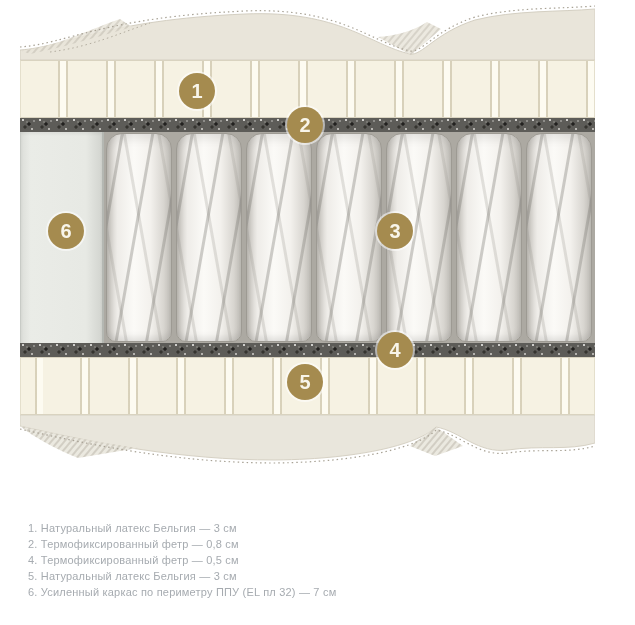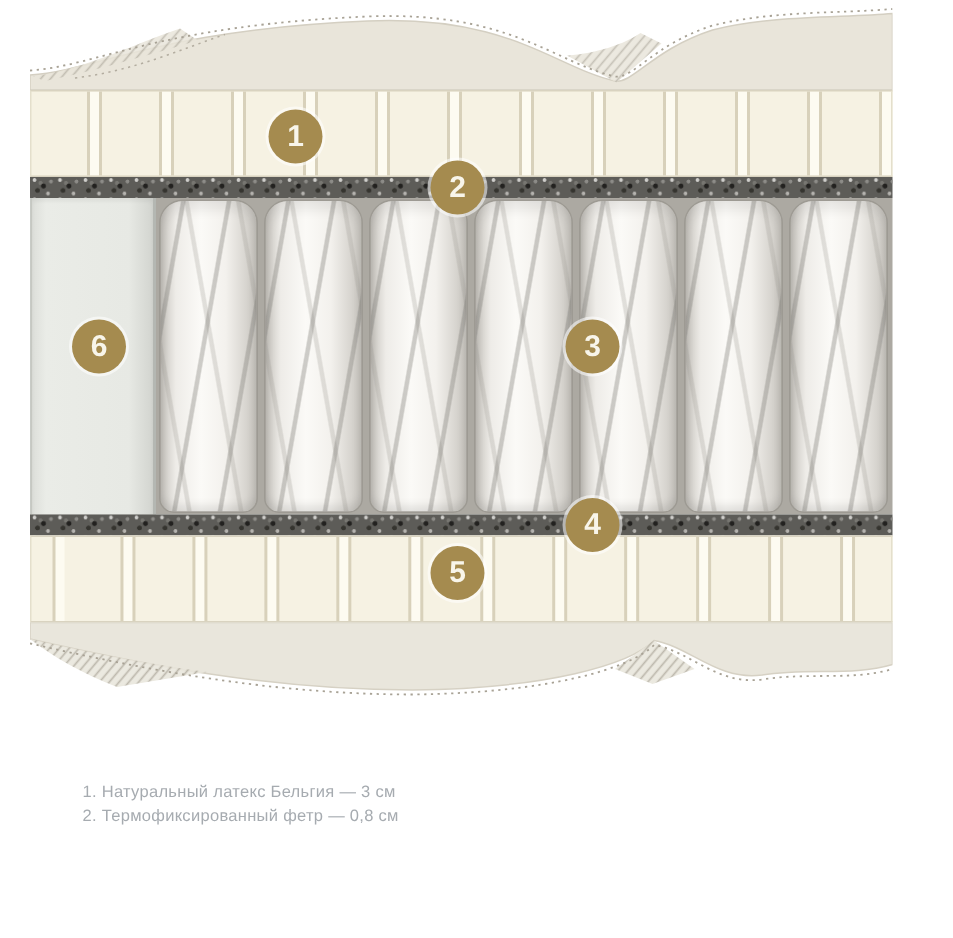--- a/index.html
+++ b/index.html
@@ -119,21 +119,20 @@
     left: 28px;
     top: 520px;
     width: 585px;
   }
   .legend-item {
     font-size: 11px;
     line-height: 16px;
     color: #a6abb0;
     letter-spacing: 0.2px;
     white-space: nowrap;
-    margin-left: 27px;
   }
 </style>
 </head>
 <body>
 
 <div class="page">
 
   <div class="diagram">
 
     <svg class="cover-svg cover-top" width="575" height="55" viewBox="0 0 575 55">
@@ -193,15 +192,18 @@
     <div class="badge badge-3">3</div>
     <div class="badge badge-4">4</div>
     <div class="badge badge-5">5</div>
     <div class="badge badge-6">6</div>
 
   </div>
 
   <div class="legend">
     <div class="legend-item">1. Натуральный латекс Бельгия — 3 см</div>
     <div class="legend-item">2. Термофиксированный фетр — 0,8 см</div>
+    <div class="legend-item">4. Термофиксированный фетр — 0,5 см</div>
+    <div class="legend-item">5. Натуральный латекс Бельгия — 3 см</div>
+    <div class="legend-item">6. Усиленный каркас по периметру ППУ (EL пл 32) — 7 см</div>
   </div>
 
 </div>
 
 </body></html>

